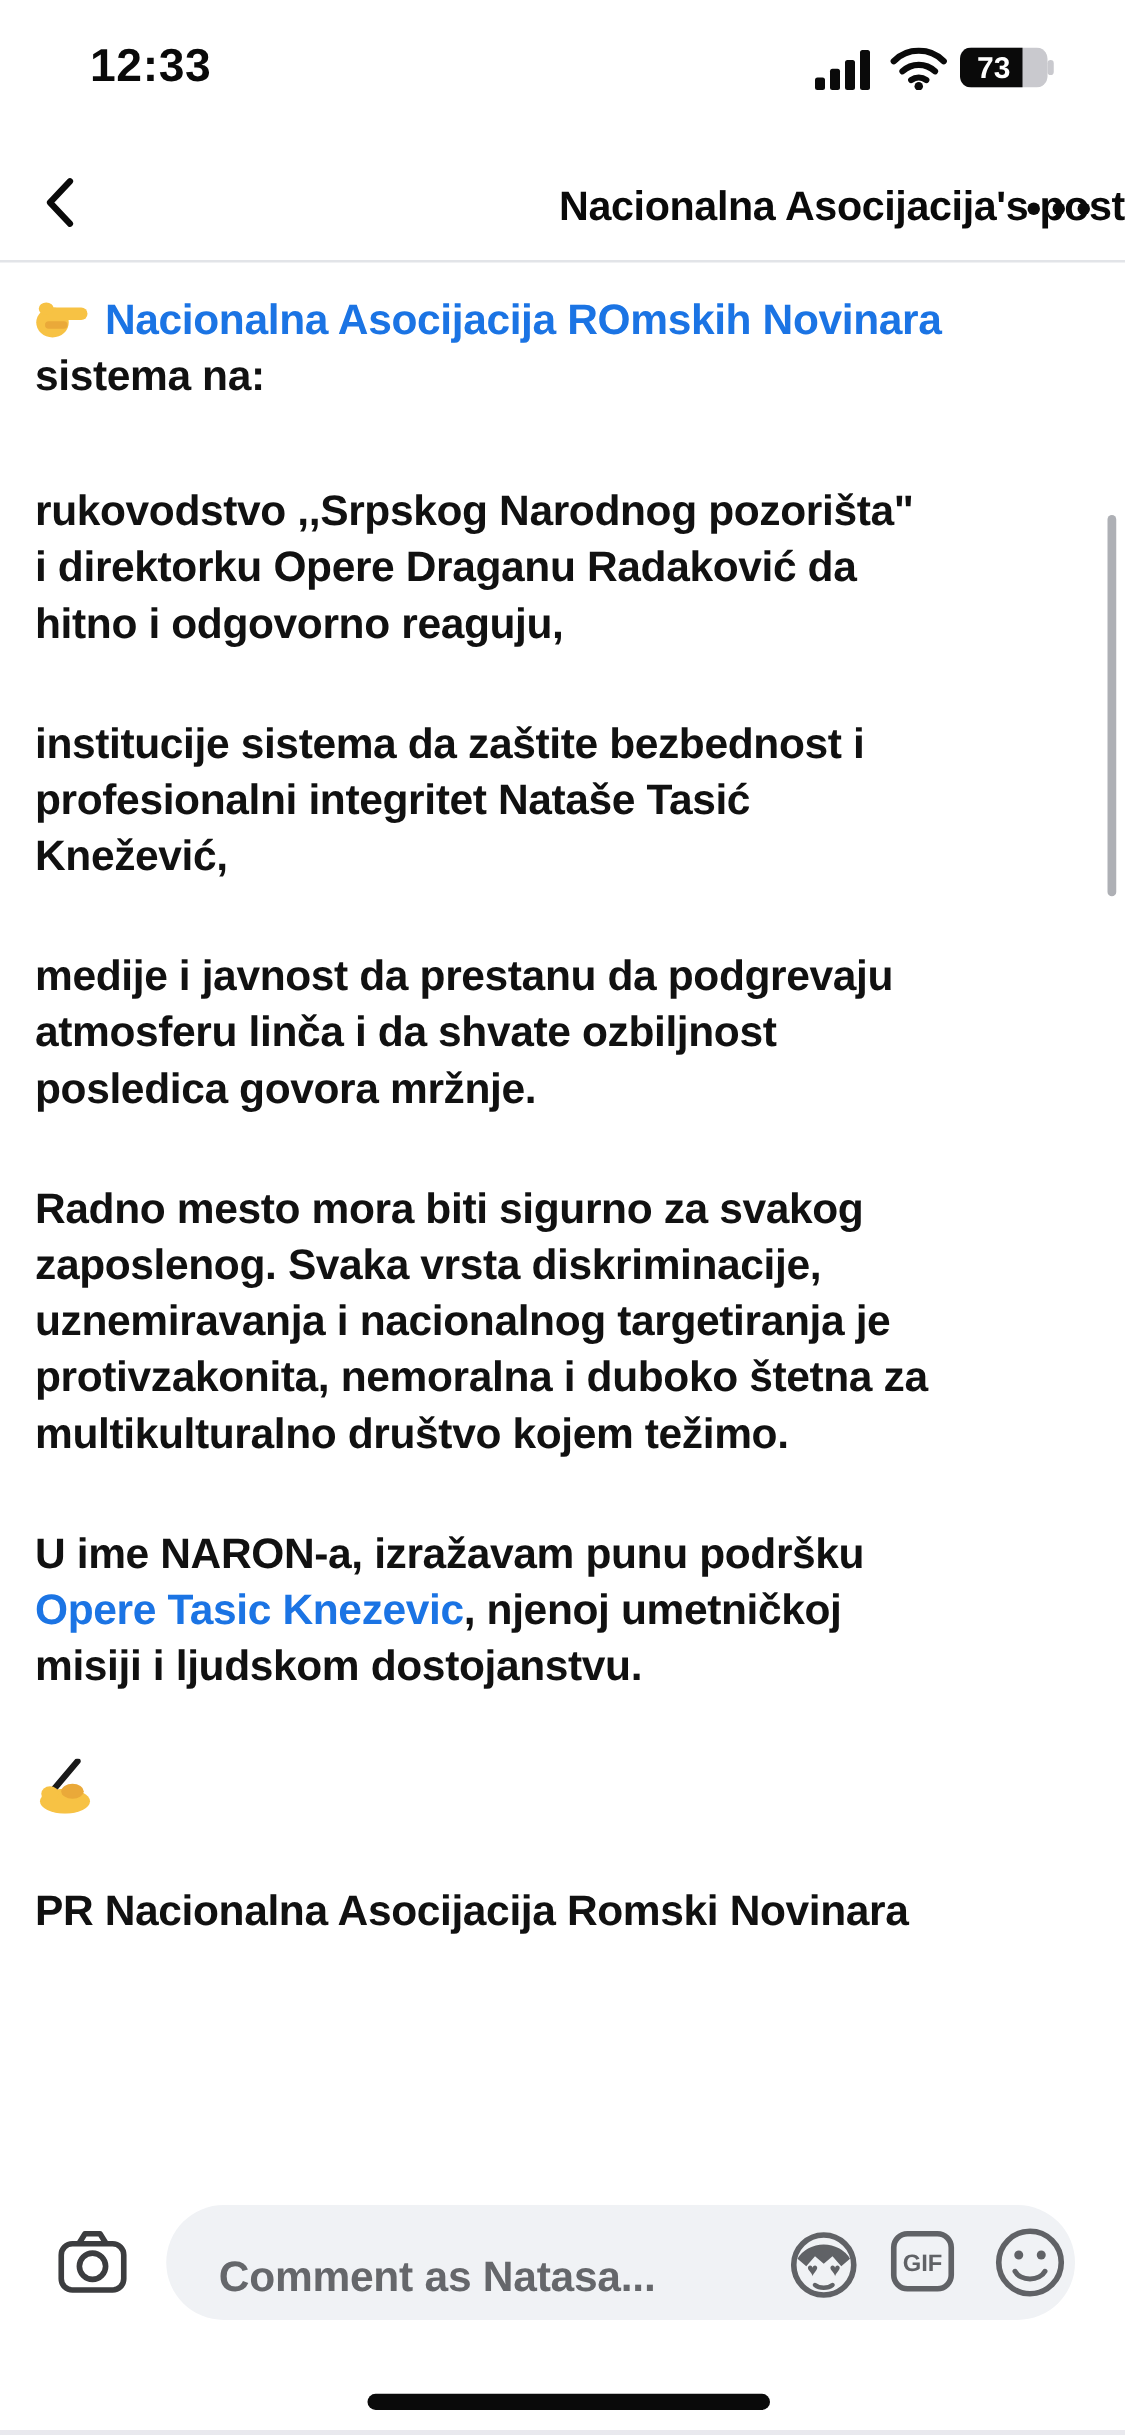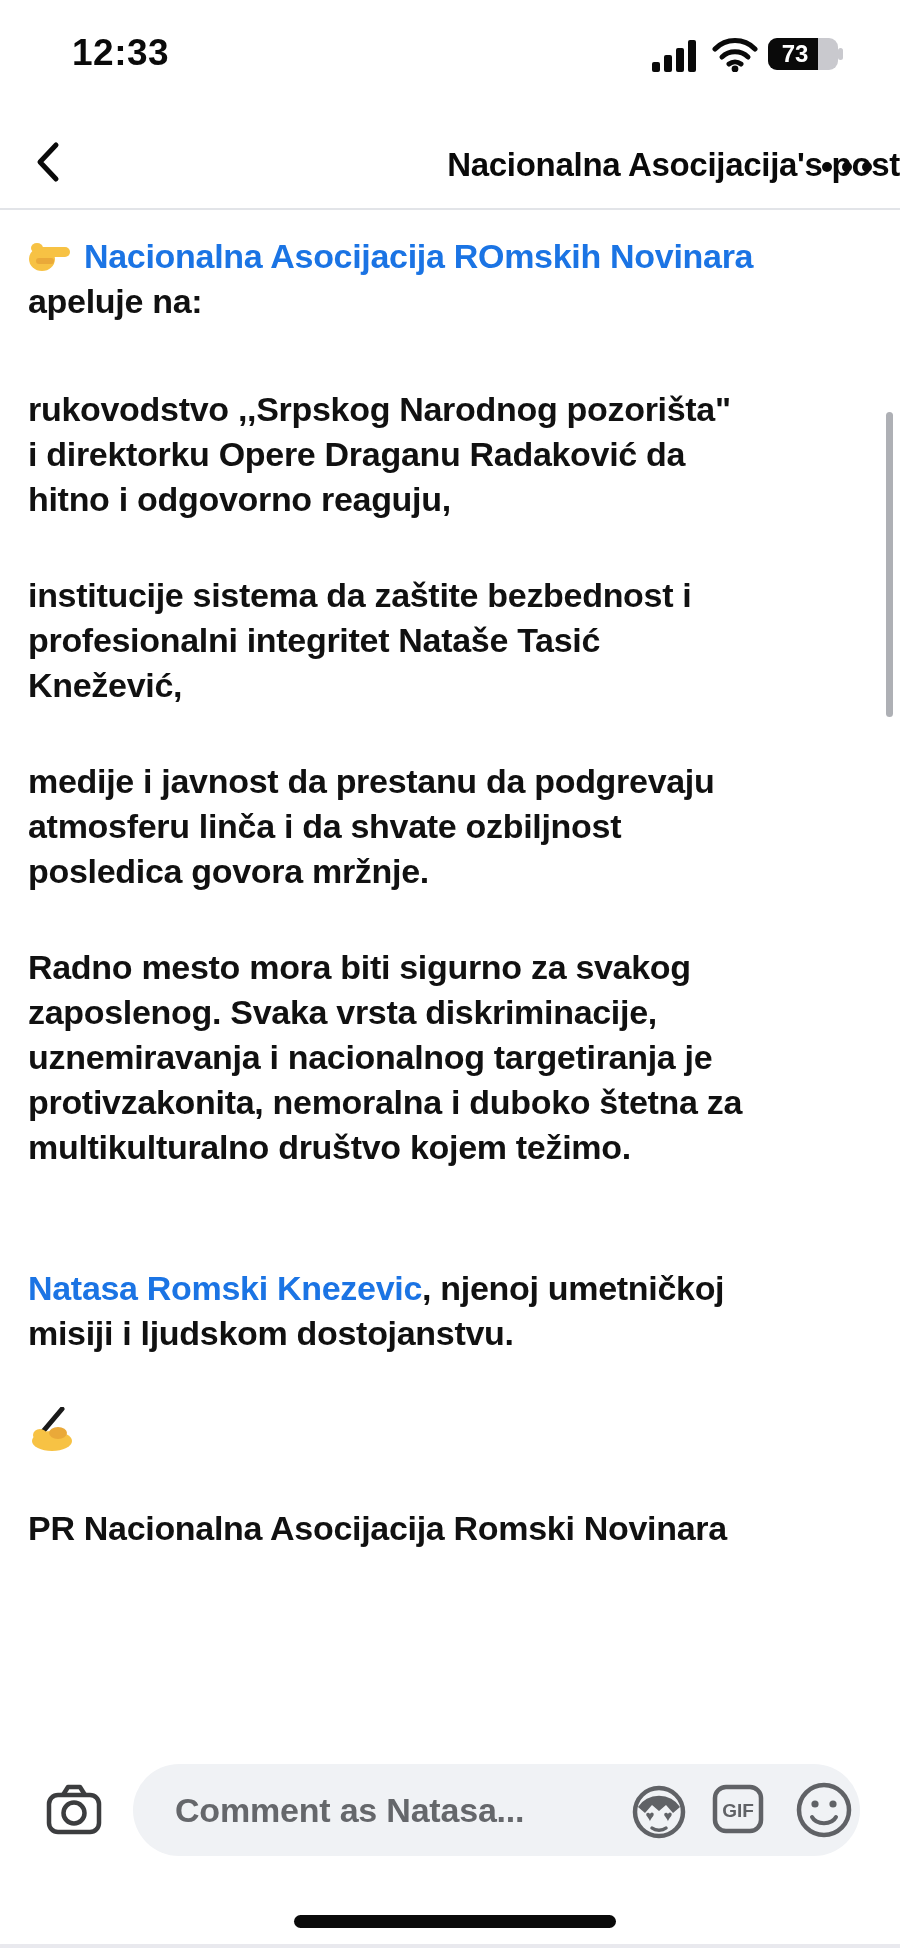--- a/index.html
+++ b/index.html
@@ -24,21 +24,21 @@
   .blue{color:#1b74e4;text-decoration:none;font-weight:700;}
   .emoji-svg{vertical-align:-7px;margin-right:12px;}
 
   
   .scrollbar{position:absolute;left:886px;top:412px;width:7px;height:305px;border-radius:4px;background:#aeb0b5;}
 
   
   .comment-bar{position:absolute;left:0;top:1753px;width:900px;height:195px;background:#fff;}
   .cam{position:absolute;left:46px;top:30px;}
   .pill{position:absolute;left:133px;top:11px;width:727px;height:92px;border-radius:46px;background:#F0F2F5;}
-  .pill-text{position:absolute;left:42px;top:0;height:92px;line-height:92px;font-size:34px;font-weight:600;color:#65676B;letter-spacing:-0.2px;}
+  .pill-text{position:absolute;left:42px;top:12px;height:92px;line-height:92px;font-size:34px;font-weight:600;color:#65676B;letter-spacing:-0.2px;}
   .pill-ic{position:absolute;top:15px;}
 
   .home-indicator{position:absolute;left:294px;top:1915px;width:322px;height:13px;border-radius:7px;background:#0a0a0a;}
   .bottom-strip{position:absolute;left:0;top:1944px;width:900px;height:4px;background:#e9e9ee;}
 </style>
 </head>
 <body>
 
 <div id="screen">
 
@@ -74,36 +74,36 @@
     <circle cx="47" cy="7" r="5" fill="#0a0a0a"></circle>
   </svg>
   <div class="divider"></div>
 
   <div class="content">
     <p class="mixed first"><svg class="emoji-svg" width="44" height="40" viewBox="0 0 44 40">
           <ellipse cx="14" cy="24" rx="13" ry="12" fill="#f7c244"></ellipse>
           <rect x="10" y="12" width="32" height="10" rx="5" fill="#f7c244"></rect>
           <rect x="8" y="23" width="18" height="6" rx="3" fill="#eaa939"></rect>
           <ellipse cx="9" cy="13" rx="6" ry="5" fill="#f7c244"></ellipse>
-        </svg><a href="#" class="blue">Nacionalna Asocijacija ROmskih Novinara</a><br><span>apeluje na:</span></p>
+        </svg><a href="#" class="blue">Nacionalna Asocijacija ROmskih Novinara</a><br><span>sistema na:</span></p>
     <p>rukovodstvo ,,Srpskog Narodnog pozorišta"
 i direktorku Opere Draganu Radaković da
 hitno i odgovorno reaguju,</p>
     <p>institucije sistema da zaštite bezbednost i
 profesionalni integritet Nataše Tasić
 Knežević,</p>
     <p>medije i javnost da prestanu da podgrevaju
 atmosferu linča i da shvate ozbiljnost
 posledica govora mržnje.</p>
     <p>Radno mesto mora biti sigurno za svakog
 zaposlenog. Svaka vrsta diskriminacije,
 uznemiravanja i nacionalnog targetiranja je
 protivzakonita, nemoralna i duboko štetna za
 multikulturalno društvo kojem težimo.</p>
-    <p class="mixed"><br><a href="#" class="blue">Natasa Romski Knezevic</a><span>, njenoj umetničkoj</span><br><span>misiji i ljudskom dostojanstvu.</span></p>
+    <p class="mixed"><span>U ime NARON-a, izražavam punu podršku</span><br><a href="#" class="blue">Opere Tasic Knezevic</a><span>, njenoj umetničkoj</span><br><span>misiji i ljudskom dostojanstvu.</span></p>
     <p class="mixed"><svg class="emoji-svg" width="46" height="44" viewBox="0 0 46 44">
           <line x1="34" y1="2" x2="12" y2="28" stroke="#1a1a1a" stroke-width="5" stroke-linecap="round"></line>
           <ellipse cx="24" cy="34" rx="20" ry="10" fill="#f7c244"></ellipse>
           <ellipse cx="12" cy="28" rx="7" ry="6" fill="#f7c244"></ellipse>
           <ellipse cx="30" cy="26" rx="9" ry="6" fill="#eaa939"></ellipse>
         </svg><br></p>
     <p>PR Nacionalna Asocijacija Romski Novinara</p>
   </div>
 
   <div class="scrollbar"></div>

